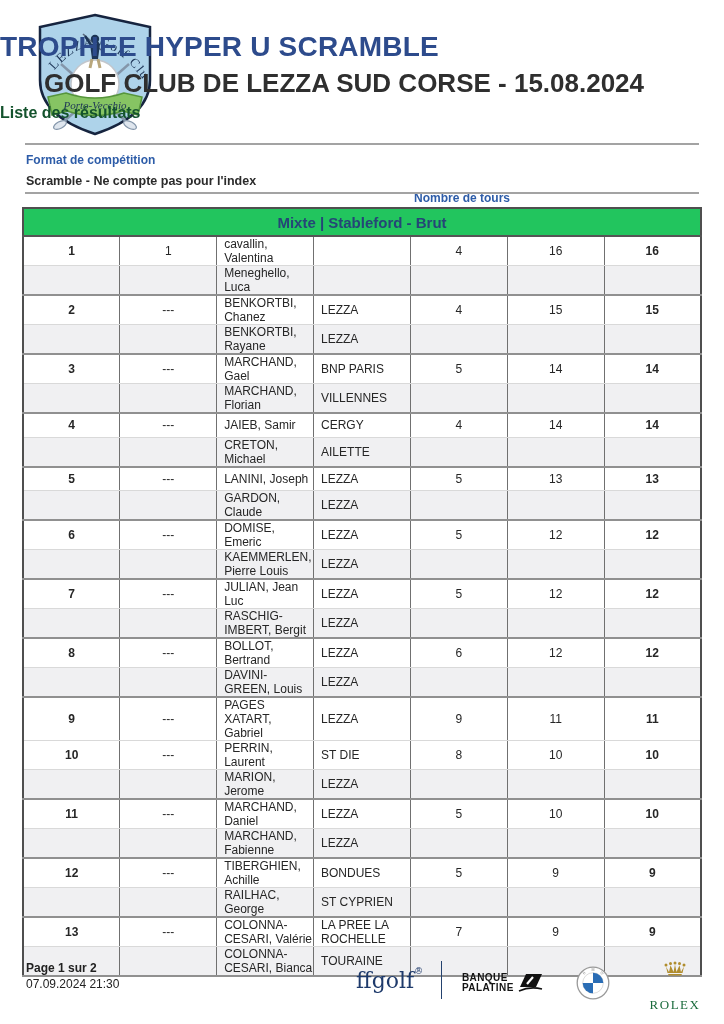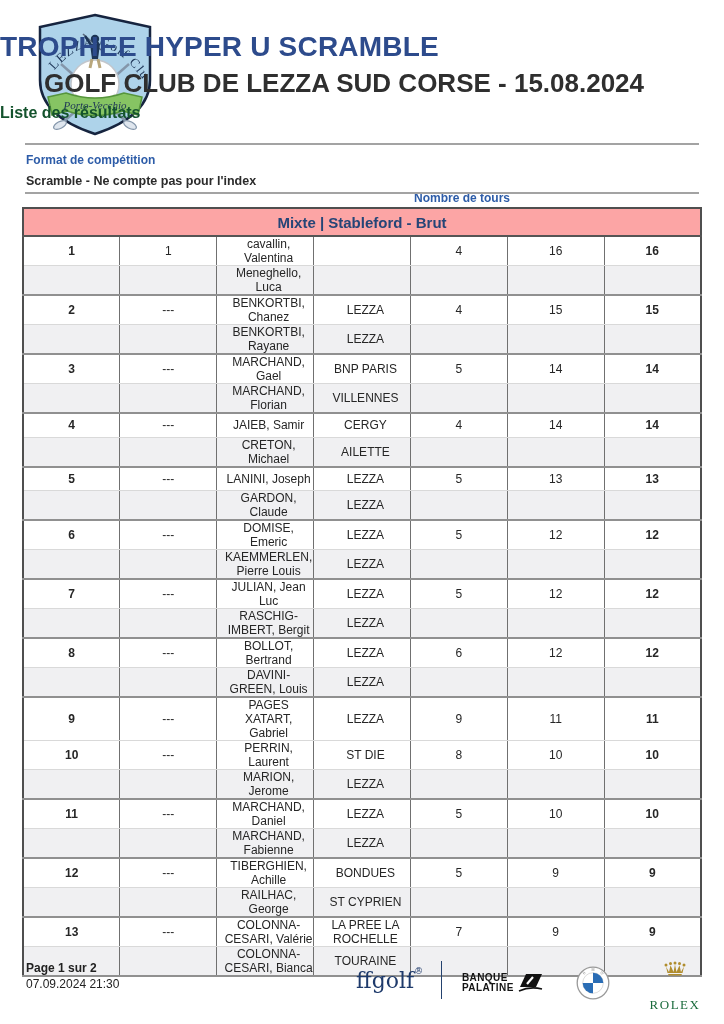--- a/index.html
+++ b/index.html
@@ -19,34 +19,34 @@
 
   .info-label { font-size:12px; font-weight:bold; color:#2d5ca8; }
   .info-value { font-size:12.5px; font-weight:bold; color:#2b2b2b; margin-top:7px; }
   .info-left  { position:absolute; left:26px;  top:153px; }
   .info-right { position:absolute; left:414px; top:169px;margin-top:22px; }
 
   
   table.results { position:absolute; left:22px; top:207px; width:680px; border-collapse:collapse; table-layout:fixed; border:2px solid #4f4f4f; }
   .c-pos{width:42px;} .c-prix{width:42px;} .c-name{width:235px;} .c-club{width:221px;} .c-hcp{width:52px;} .c-tour{width:36px;} .c-total{width:52px;}
 
-  tr.section-row th { height:28px; background:#fca5a5; color:#254577; font-size:15px; font-weight:bold; text-align:center; border-bottom:2px solid #555;margin-left:36px; }
+  tr.section-row th { height:28px; background:#22c55e; color:#254577; font-size:15px; font-weight:bold; text-align:center; border-bottom:2px solid #555;margin-left:36px; }
   tr.cols th { height:28px; background:#e9e9eb; color:#1d1d1d; font-size:11px; font-weight:bold; text-align:center;
                border-bottom:2px solid #555; border-left:1px solid #707070; vertical-align:middle; }
   tr.cols th:first-child { border-left:none; }
   tr.cols th.c-name, tr.cols th.c-club { text-align:left; padding-left:7px; }
   tr.cols th.c-hcp { font-size:10px; line-height:1.2; padding:0 6px; }
 
   tbody td { height:24px; font-size:12px; color:#262626; border-left:1px solid #707070; vertical-align:middle; background:#fff; }
   tbody td:first-child { border-left:none; }
   tbody tr.row-b td { background:#f0f0f2; }
   tbody tr.row-a td { border-bottom:1px solid #d9d9d9; }
   tbody tr.group-end td { border-bottom:2px solid #909090; }
   td.t-center { text-align:center; }
-  td.t-left { text-align:center; padding-left:7px; }
+  td.t-left { text-align:left; padding-left:7px; }
   td.b { font-weight:bold; }
 
   
   .pageinfo { position:absolute; left:26px; top:961px; font-size:12px; color:#222; line-height:1.3; }
   .pageinfo .pg { font-weight:bold; }
   .ffgolf { position:absolute; left:356px; top:966px; font-family:"DejaVu Serif","Liberation Serif",serif; font-size:22px; color:#1e3a6b; }
   .ffgolf sup { font-size:9px; vertical-align:14px; }
   .sp-divider { position:absolute; left:441px; top:961px; width:1px; height:38px; background:#24426e; }
   .bpalatine { position:absolute; left:462px; top:972px; display:flex; align-items:center; gap:3px; }
   .bp-text { font-size:10px; font-weight:bold; color:#141414; letter-spacing:.4px; line-height:1.0; font-stretch:condensed; }

